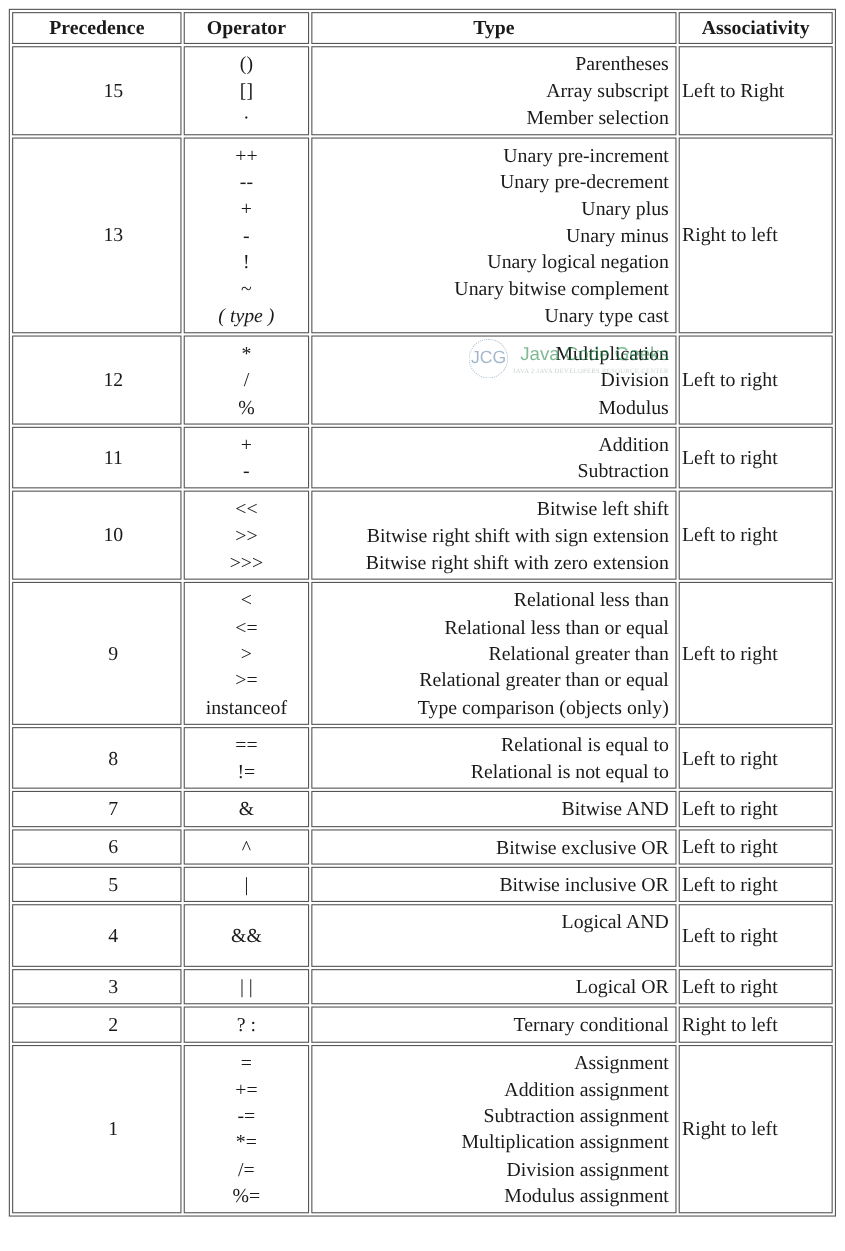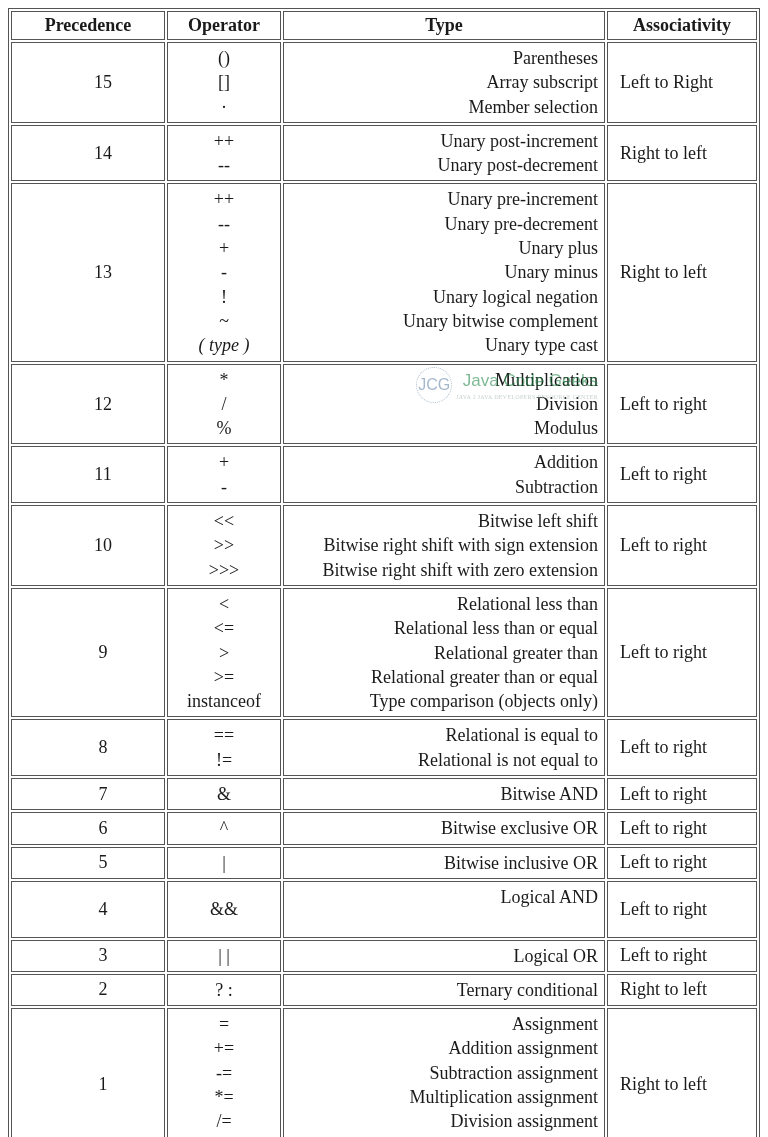--- a/index.html
+++ b/index.html
@@ -35,21 +35,21 @@
     width: 100px;
     line-height: 1.35;
   }
   td.type {
     text-align: right;
     line-height: 1.35;
     position: relative;
   }
   td.assoc {
     text-align: left;
-    padding-left: 12px;
+    padding-left: 2px;
     width: 130px;
   }
   .line { display: block; }
   .italic { font-style: italic; font-family: Liberation Serif, serif; }
   .watermark {
     position: absolute;
     right: 6px;
     top: 2px;
     display: flex;
     align-items: center;
@@ -102,32 +102,20 @@
           <span class="line">·</span>
         </td>
         <td class="type">
           <span class="line">Parentheses</span>
           <span class="line">Array subscript</span>
           <span class="line">Member selection</span>
         </td>
         <td class="assoc">Left to Right</td>
       </tr>
       <tr>
-        <td class="prec">14</td>
-        <td class="op">
-          <span class="line">++</span>
-          <span class="line">--</span>
-        </td>
-        <td class="type">
-          <span class="line">Unary post-increment</span>
-          <span class="line">Unary post-decrement</span>
-        </td>
-        <td class="assoc">Right to left</td>
-      </tr>
-      <tr>
         <td class="prec">13</td>
         <td class="op">
           <span class="line">++</span>
           <span class="line">--</span>
           <span class="line">+</span>
           <span class="line">-</span>
           <span class="line">!</span>
           <span class="line">~</span>
           <span class="line italic">( type )</span>
         </td>

